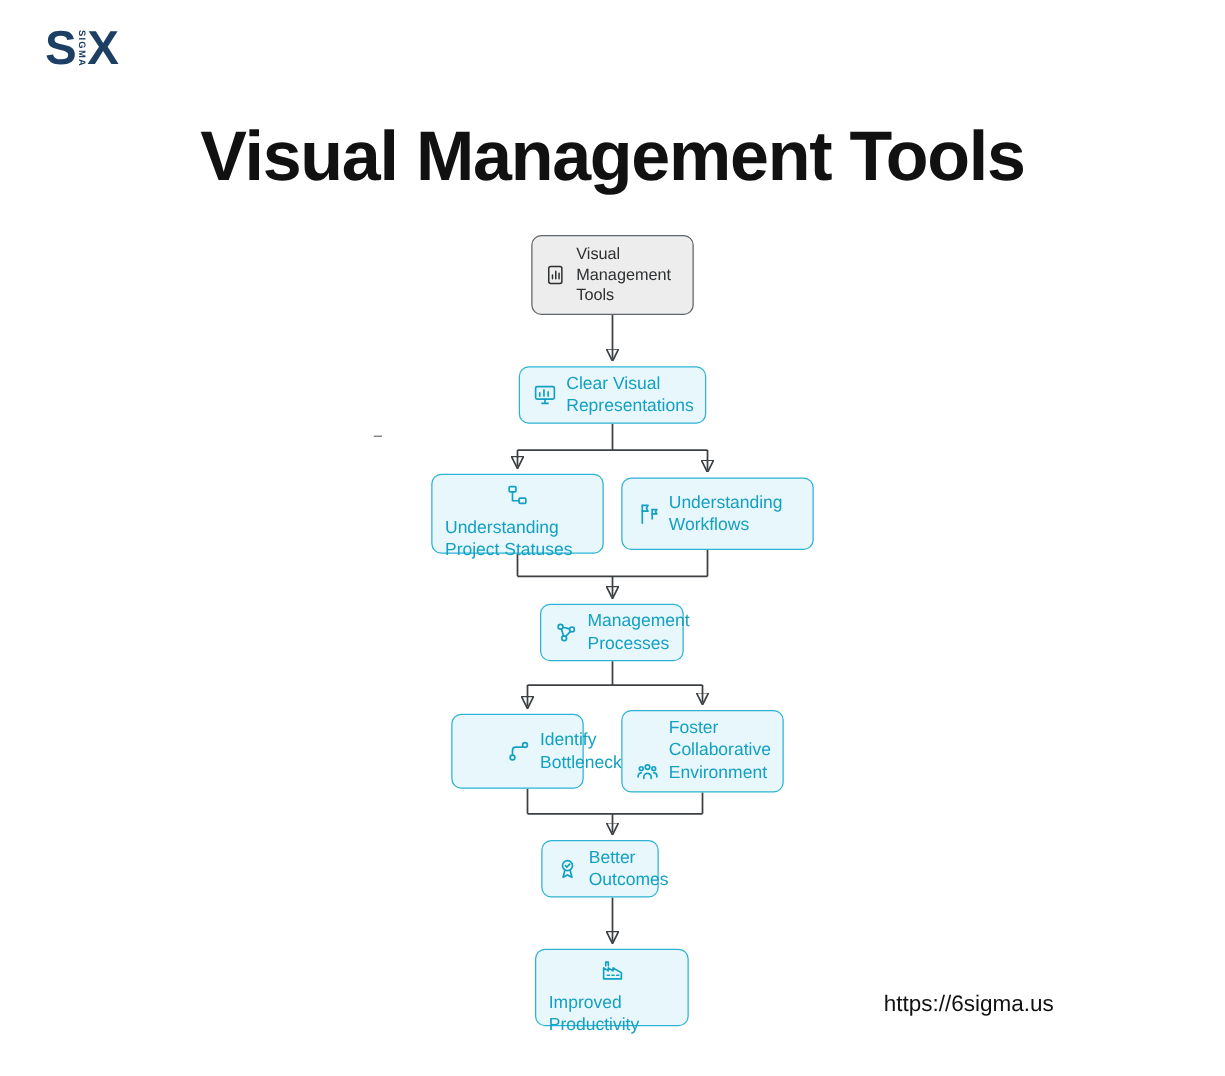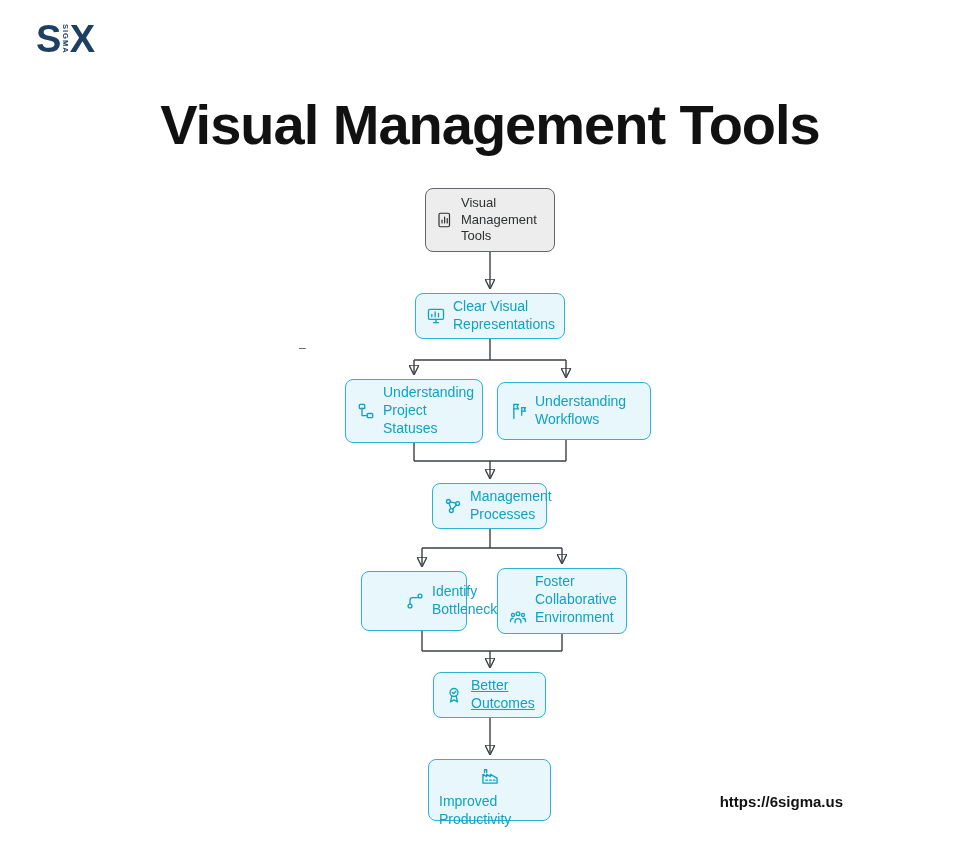--- a/index.html
+++ b/index.html
@@ -53,32 +53,32 @@
   .node .icon svg{width:20px;height:20px;stroke:currentColor;fill:none;stroke-width:1.6;stroke-linecap:round;stroke-linejoin:round;}
 
   .node.root{
     border:1.5px solid var(--root-border);background:var(--root-fill);color:#2d2f31;
   }
   .node.root .label{font-size:13px;color:#2d2f31;font-weight:500;}
   .node.root .icon svg{width:18px;height:18px;}
 
   #node-root      {left:425px;top:188px;width:130px;height:64px;}
   #node-clear     {left:415px;top:293px;width:150px;height:46px;}
-  #node-project   {left:345px;top:379px;width:138px;height:64px;}
+  #node-project   {left:345px;top:379px;width:138px;height:64px;flex-direction:column;}
   #node-workflows {left:497px;top:382px;width:154px;height:58px;}
   #node-streamline{left:432px;top:483px;width:115px;height:46px;}
   #node-identify  {left:361px;top:571px;width:106px;height:60px;padding-left:43px;}
   #node-foster    {left:497px;top:568px;width:130px;height:66px;align-items:flex-end;}
-  #node-better    {left:433px;top:672px;width:113px;height:46px;text-decoration:underline;}
+  #node-better    {left:433px;top:672px;width:94px;height:46px;}
   #node-improved  {left:428px;top:759px;width:123px;height:62px;flex-direction:column;}
 
   
   .footer-url{
     position:absolute;top:793px;right:137px;
-    font-size:15px;font-weight:700;color:var(--text-dark);
+    font-size:18px;font-weight:400;color:var(--text-dark);
   }
 </style>
 </head>
 <body>
 
 <div class="stage">
 
   <div class="logo">
     <span class="s">S</span>
     <span class="sigma">SIGMA</span>

